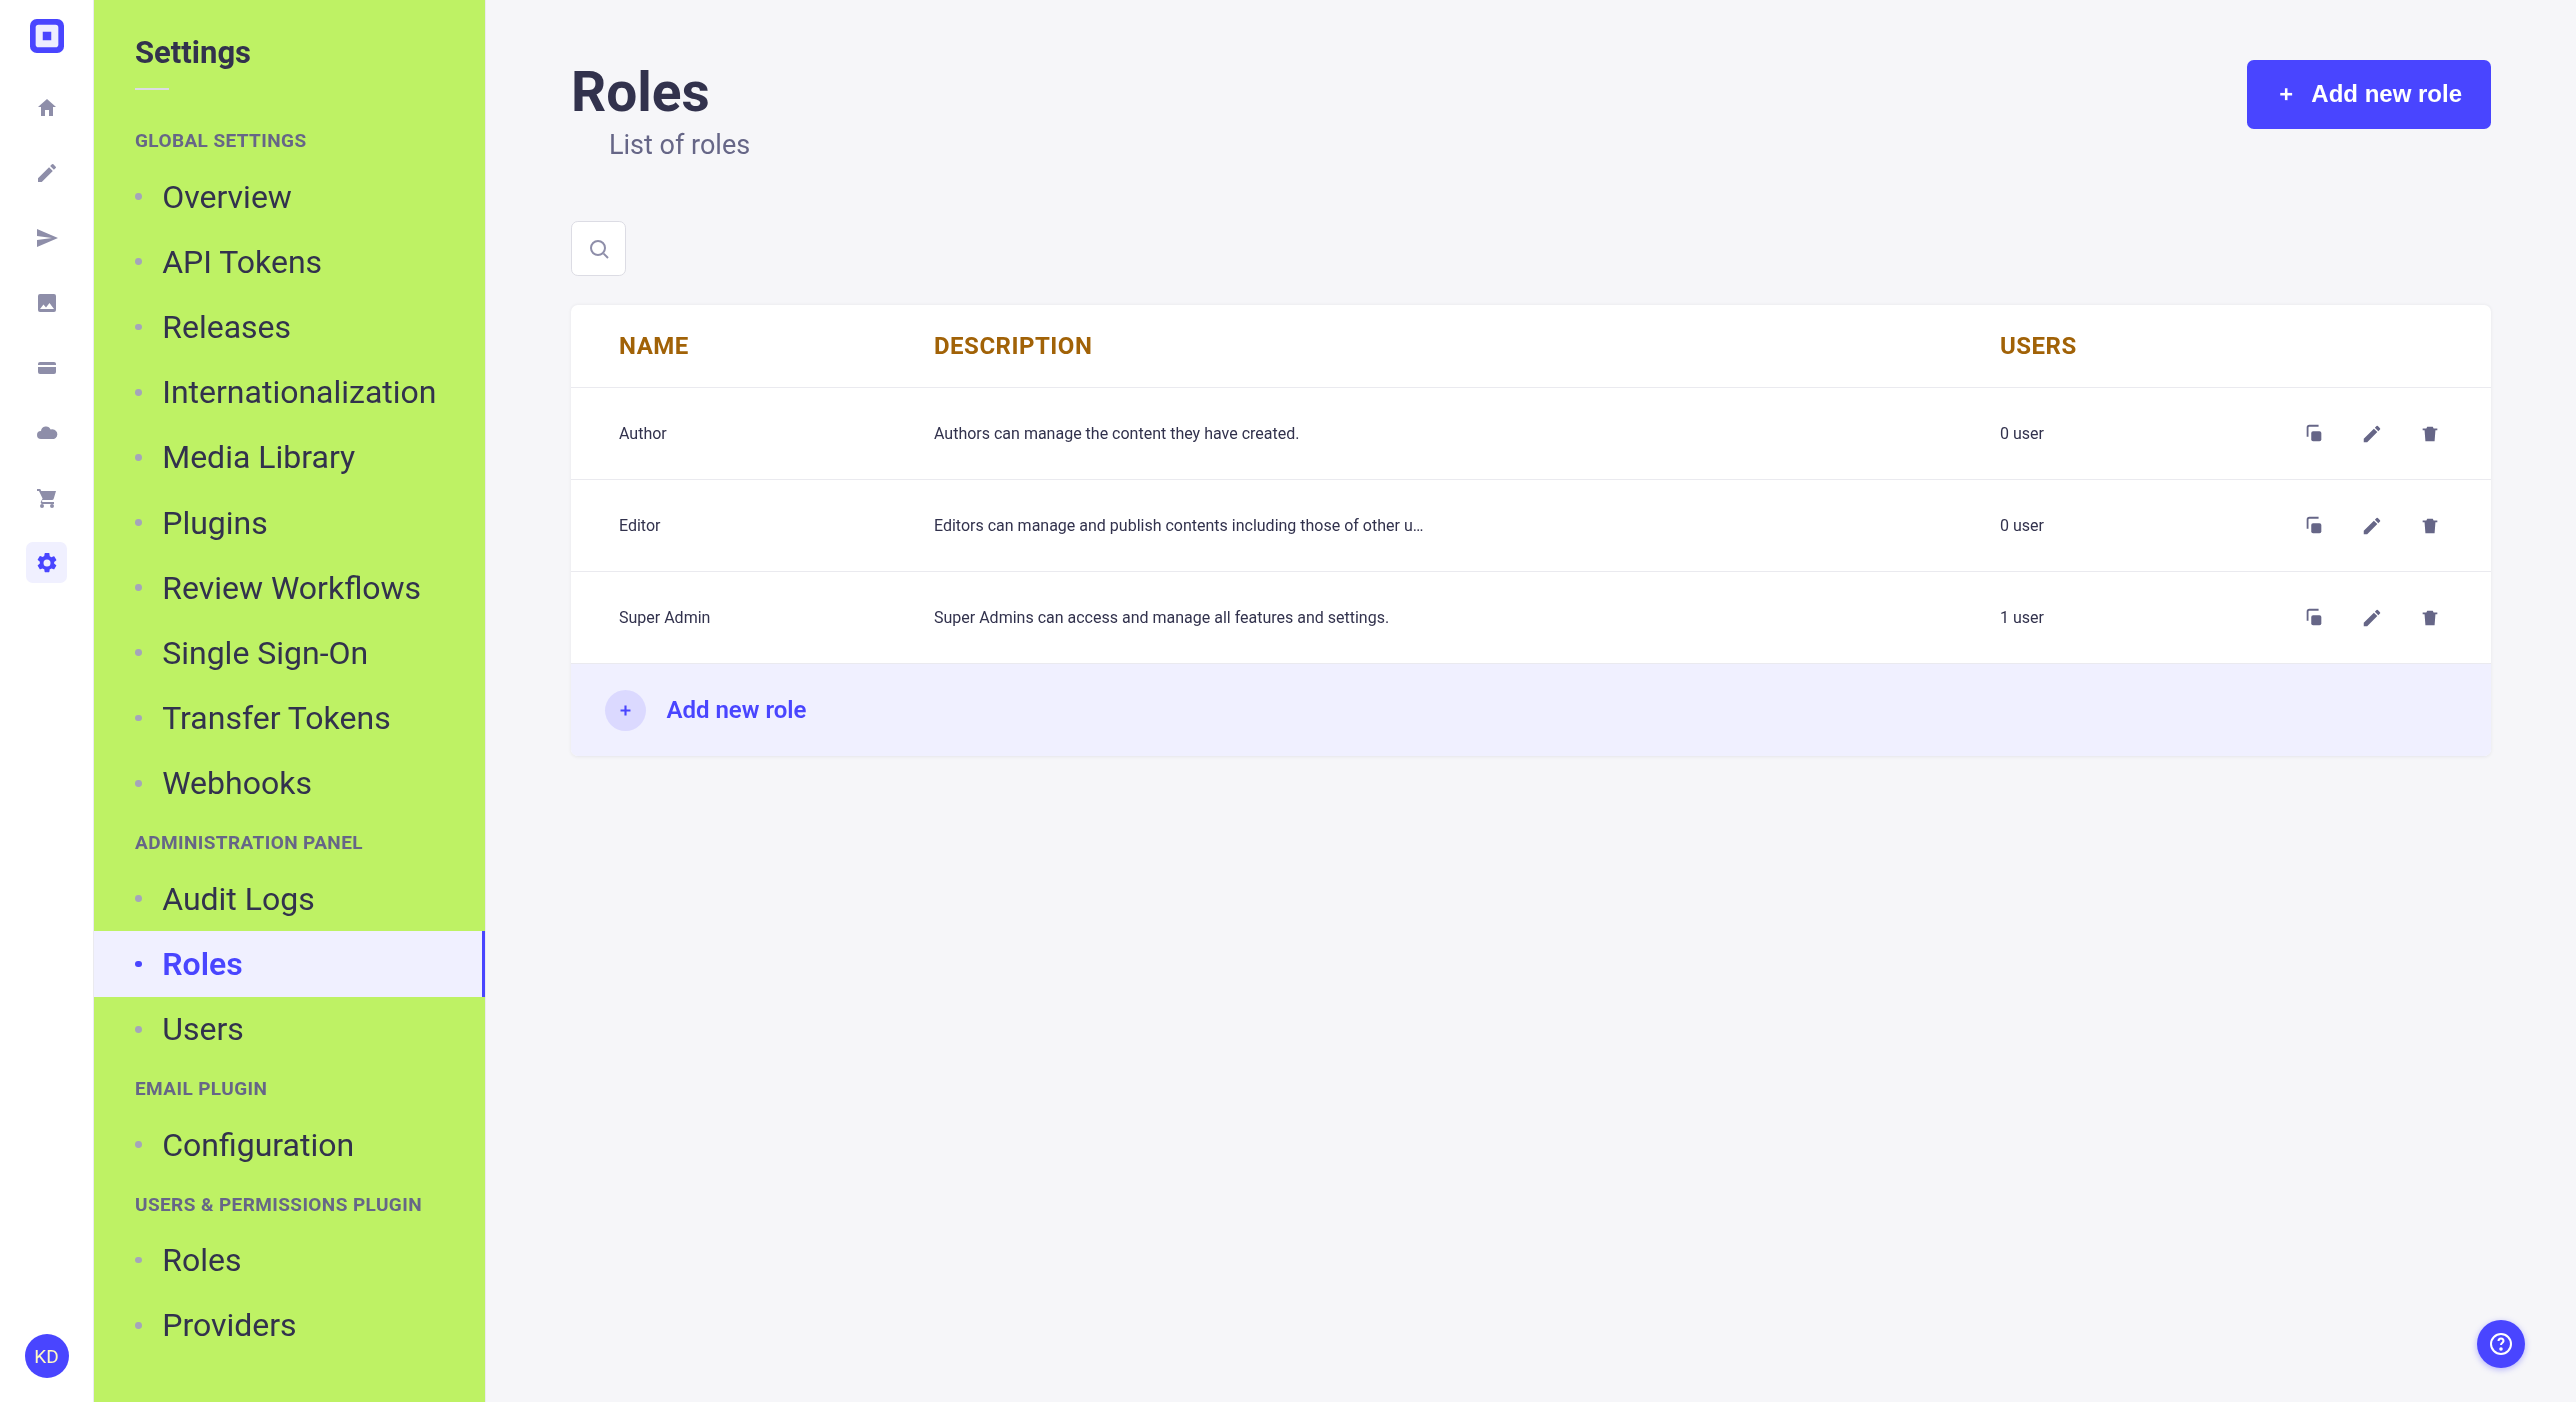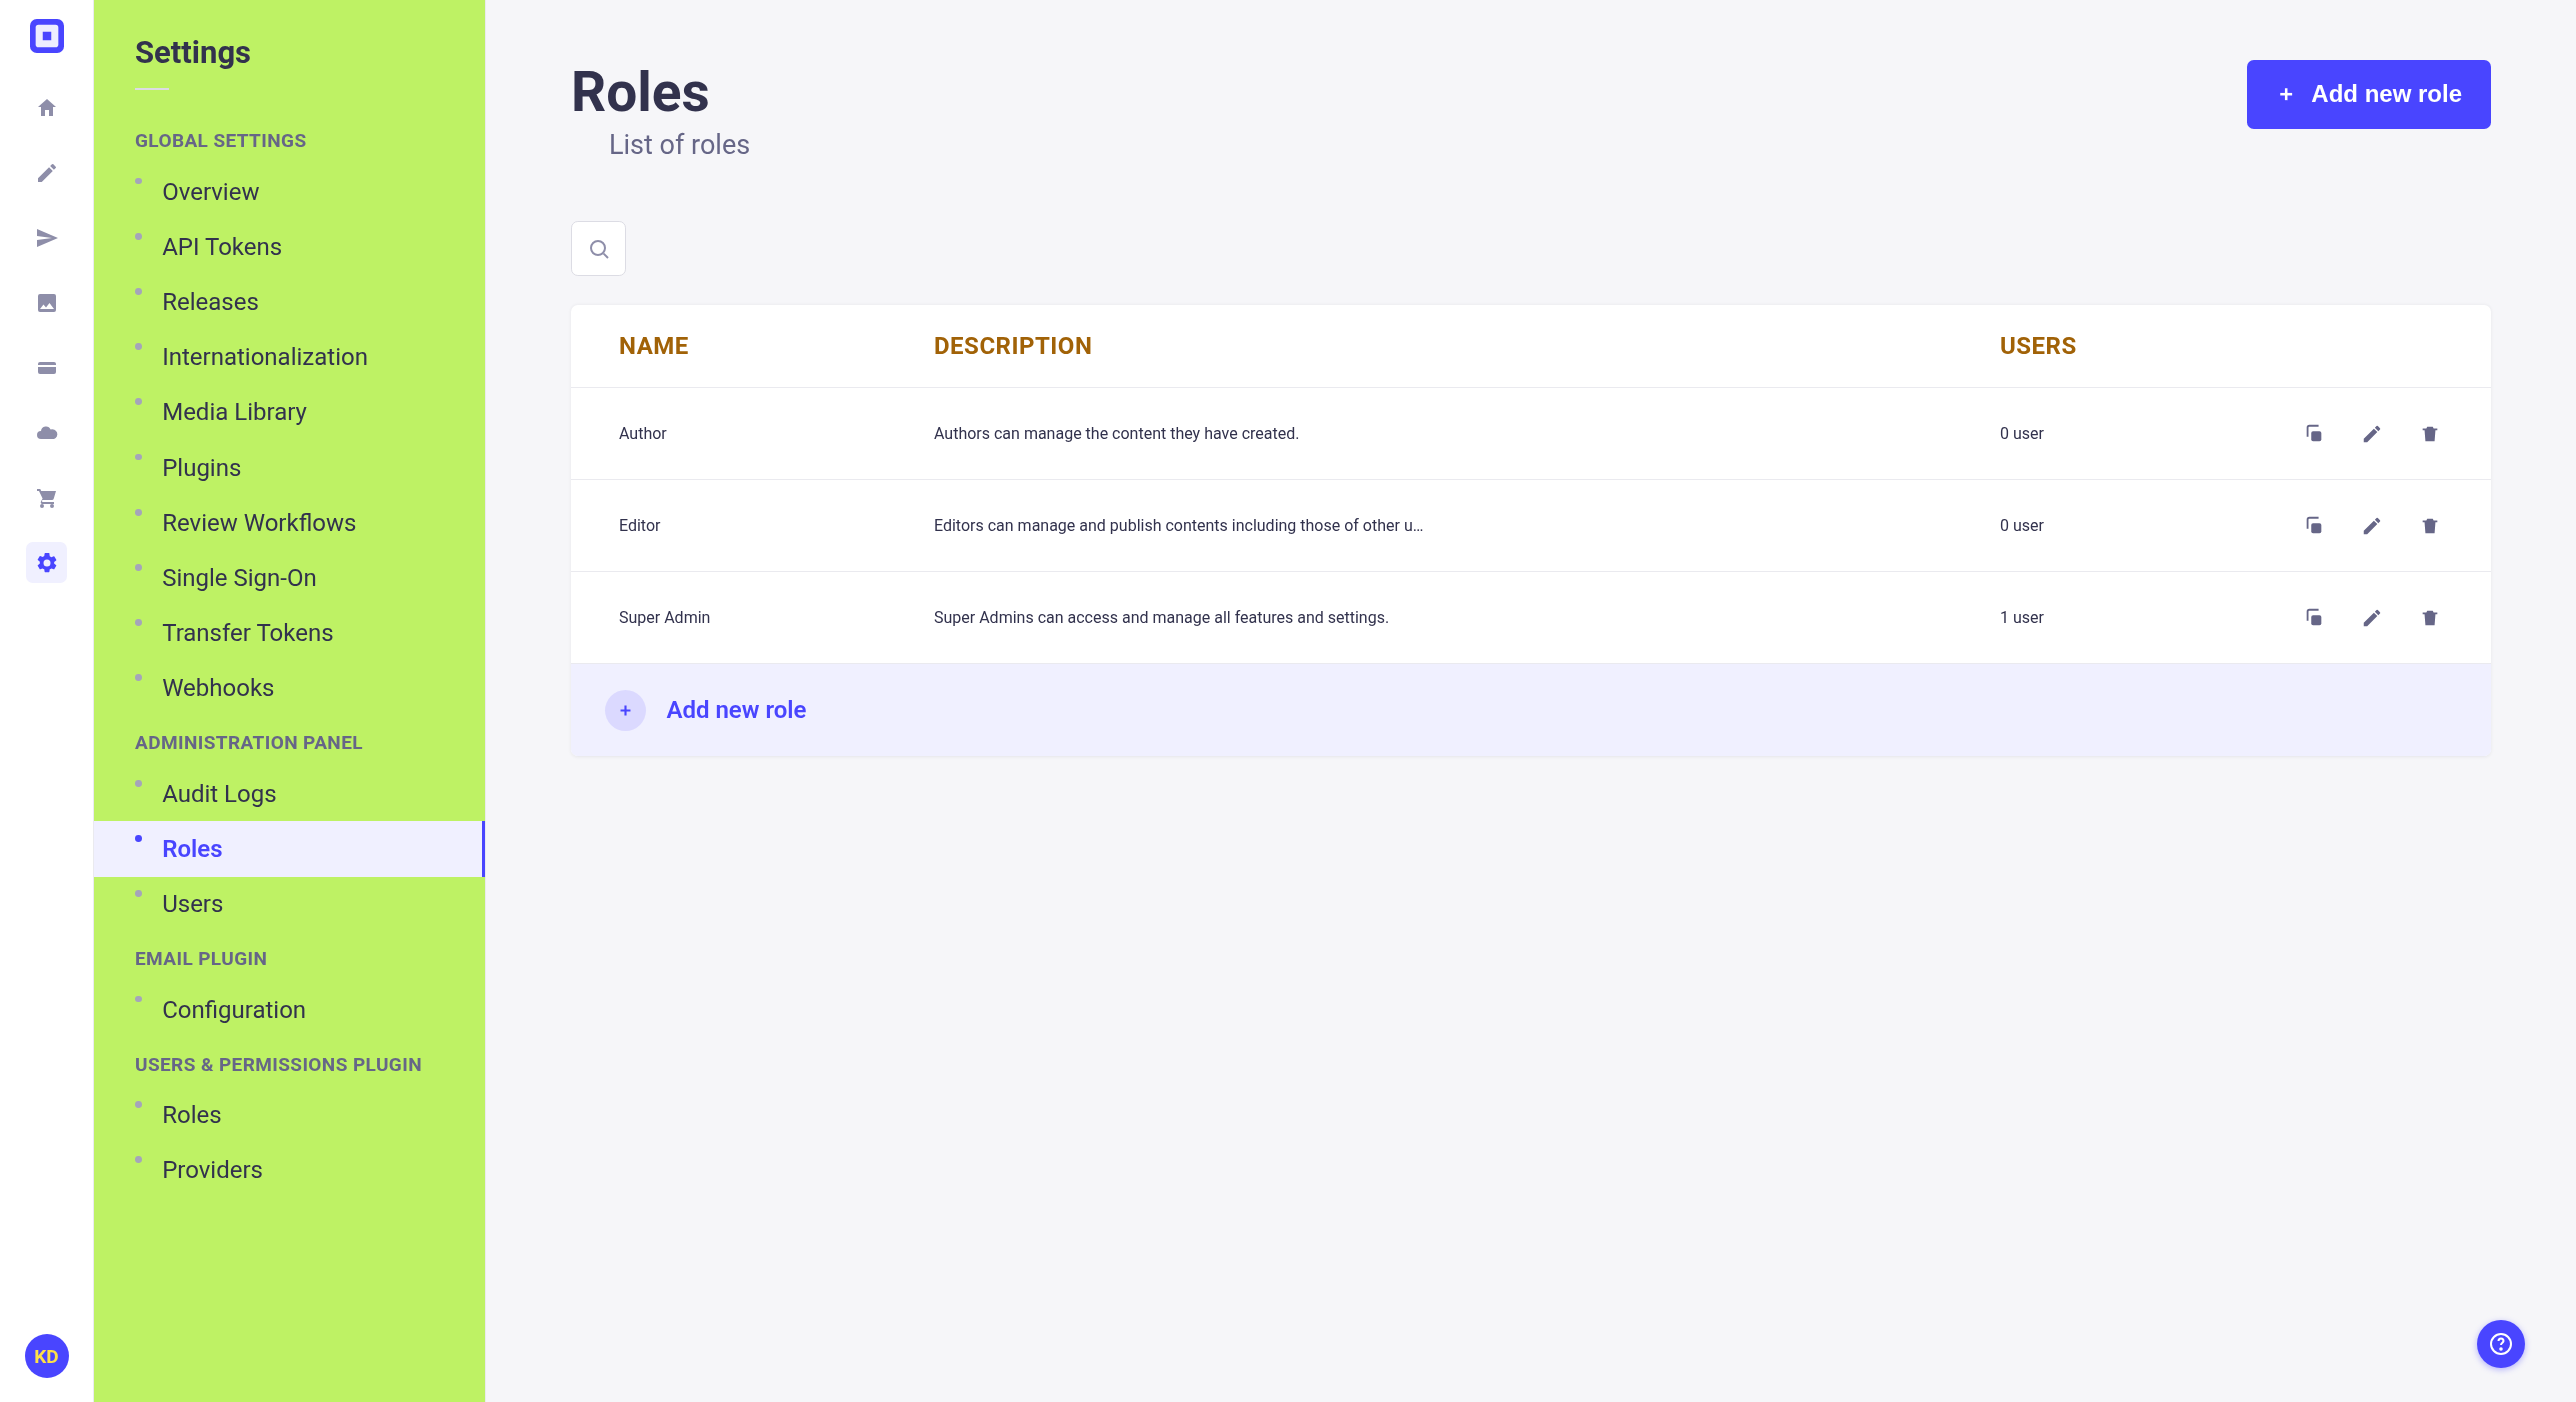--- a/index.html
+++ b/index.html
@@ -39,24 +39,24 @@
       margin-bottom: 24px;
       border-radius: 6.8px;
       cursor: pointer;
       color: #8e8ea9;
     }
     .rail-item.active { background: #f0f0ff; color: #4945ff; }
     .rail-item svg { width: 24px; height: 24px; }
     .rail-avatar {
       position: absolute; bottom: 24px; left: 50%; transform: translateX(-50%);
       width: 44px; height: 44px;
-      background: #4945ff; color: #fde047;
+      background: #4945ff; color: #fef9c3;
       border-radius: 50%;
       display: flex; align-items: center; justify-content: center;
-      font-weight: 700; font-size: 19px;
+      font-weight: 400; font-size: 19px;
       cursor: pointer;
     }
 
     
     .sidebar {
       width: 392px;
       background: #bef264;
       border-right: 0.9px solid #eaeaef;
       padding: 34px 0 0 0;
       overflow-y: auto;
@@ -75,23 +75,23 @@
     }
     .sidebar-section-header {
       font-size: 19px;
       font-weight: 700;
       color: #666687;
       letter-spacing: 0.4px;
       padding: 15.3px 0 12px 41px;
       text-transform: uppercase;
     }
     .sidebar-item {
-      display: flex; align-items: flex-start;
+      display: flex; align-items: center;
       padding: 13.6px 0 13.6px 41px;
-      font-size: 24px;
+      font-size: 32px;
       color: #32324d;
       cursor: pointer;
       position: relative;
     }
     .sidebar-item .bullet {
       width: 6.8px; height: 6.8px; border-radius: 50%;
       background: #a5a5ba;
       margin-right: 20.4px;
       flex-shrink: 0;
     }

